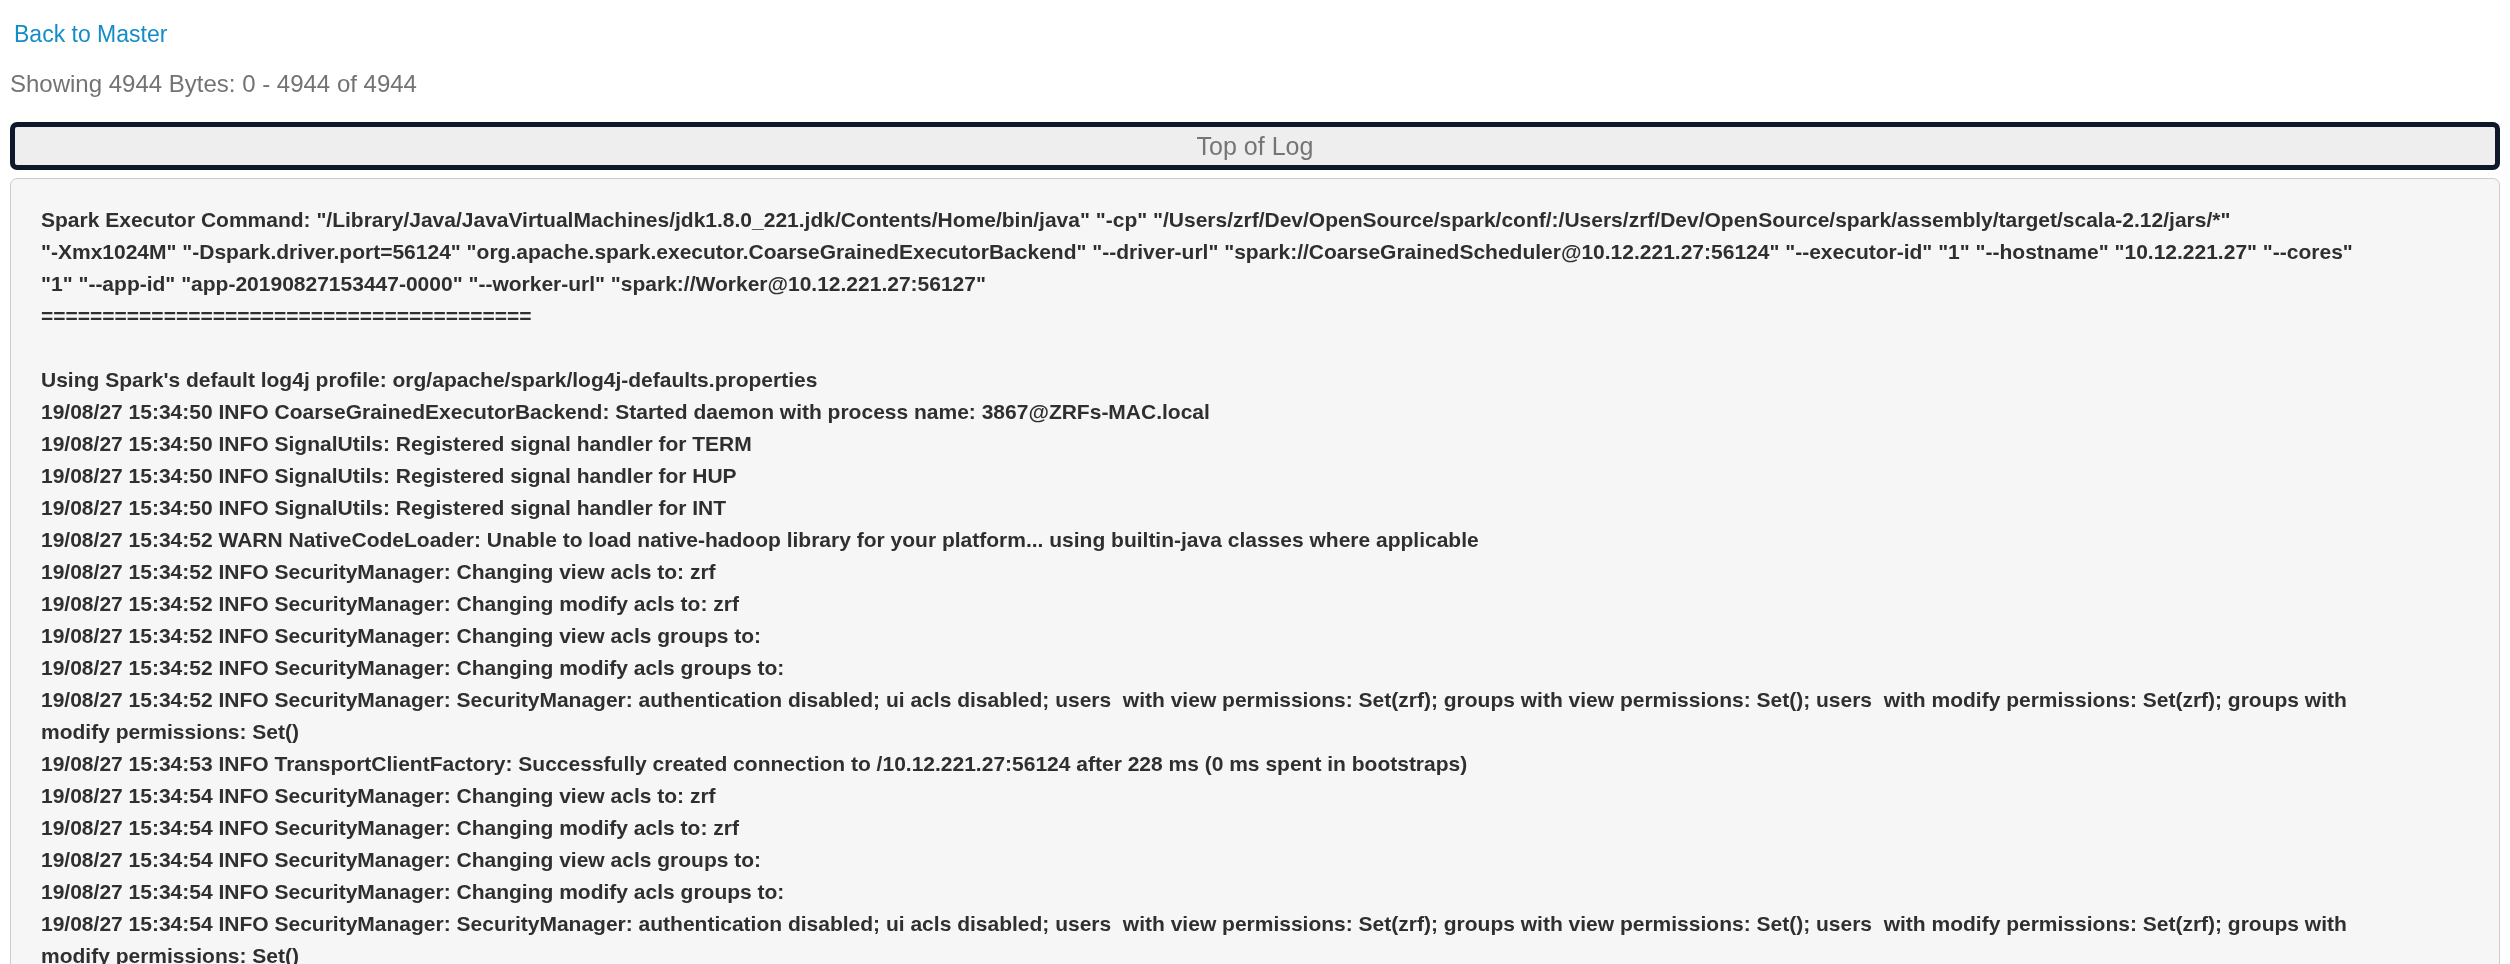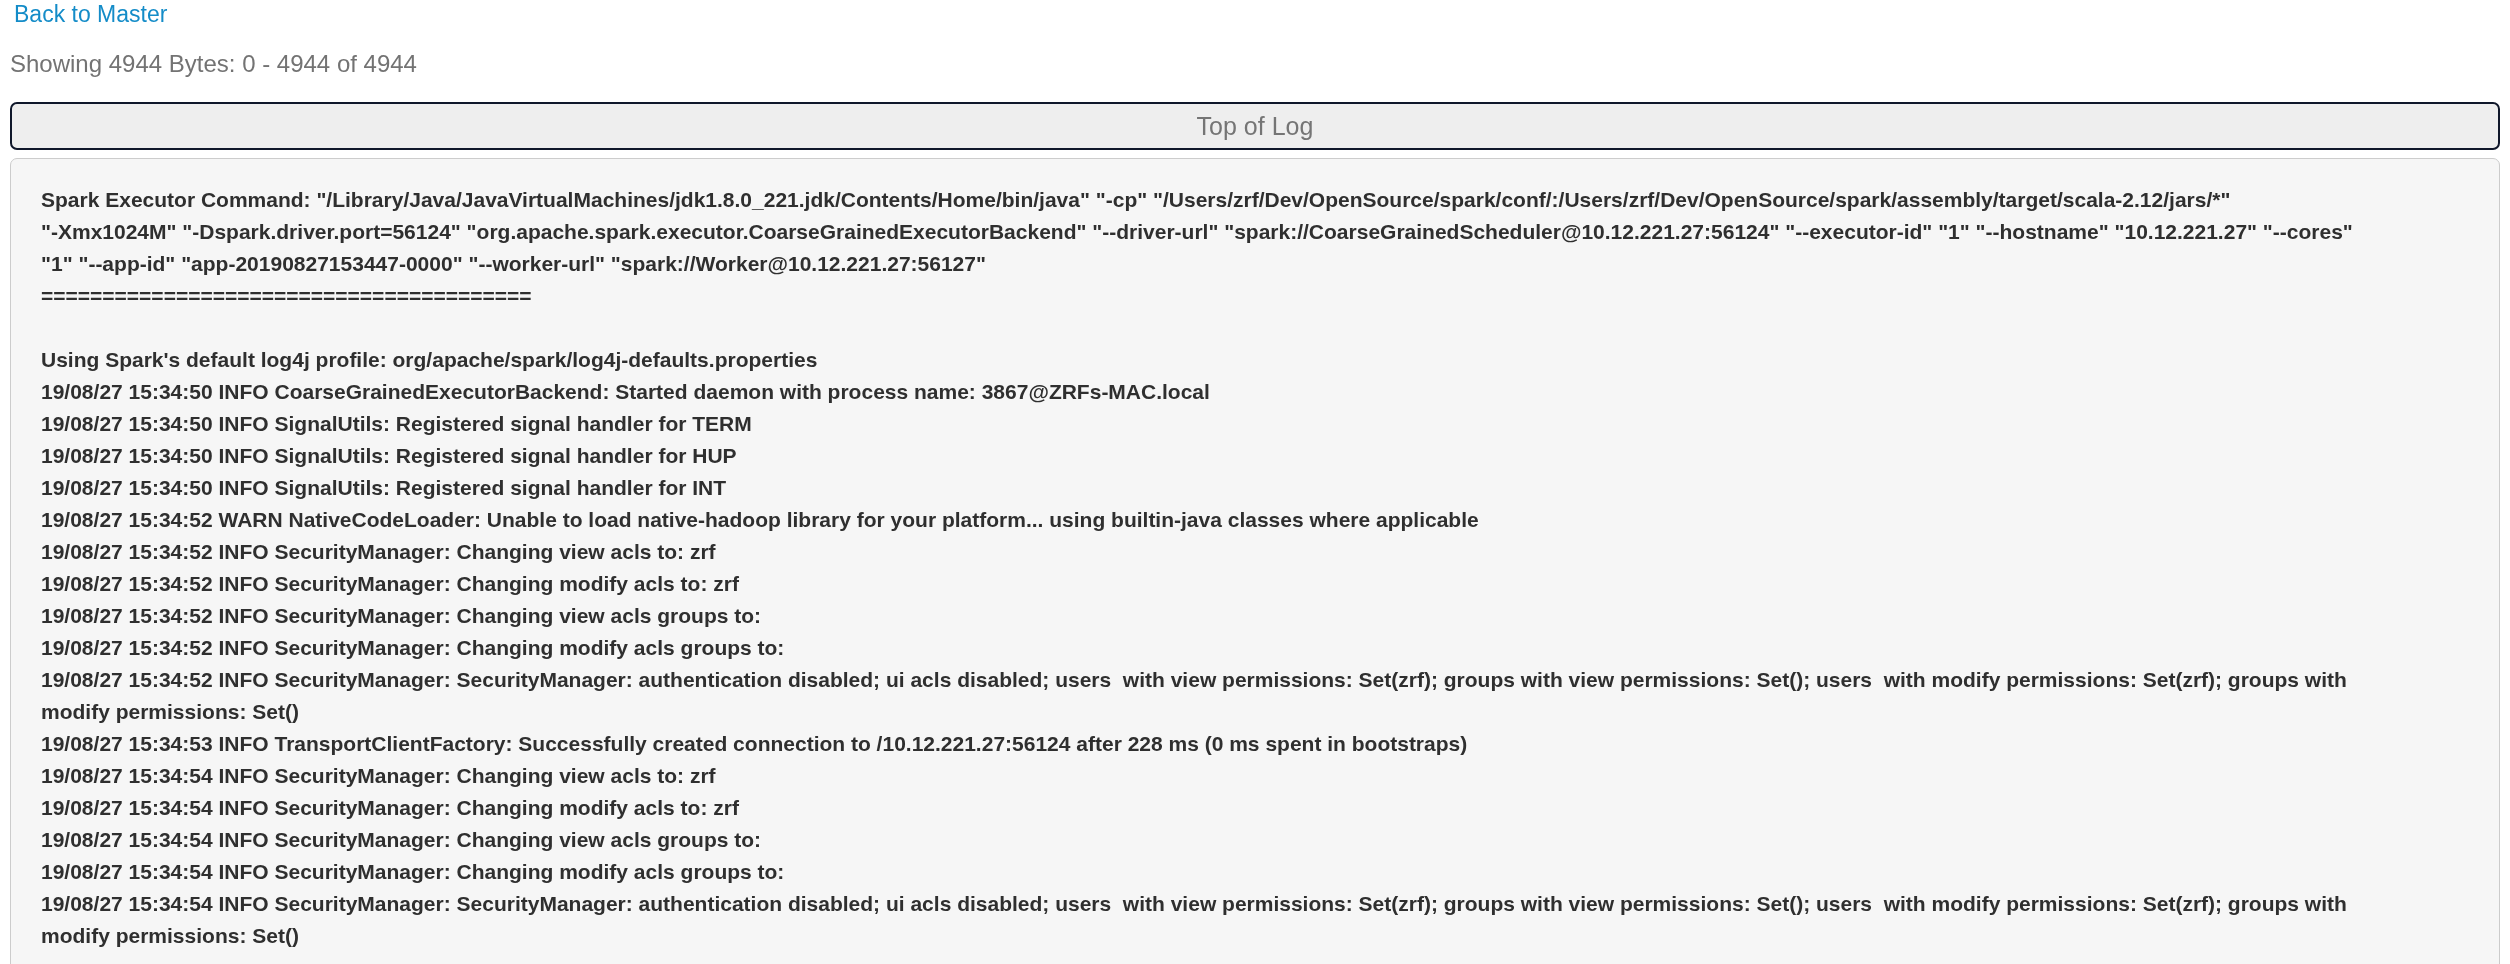--- a/index.html
+++ b/index.html
@@ -10,42 +10,42 @@
     height: 964px;
     overflow: hidden;
     background: #ffffff;
     font-family: "Liberation Sans", "DejaVu Sans", sans-serif;
     color: #2f2f2f;
   }
   .page {
     width: 2510px;
     height: 964px;
     position: relative;
-    padding-top: 0;
+    padding-top: 20px;
   }
   .back-link {
     display: inline-block;
     margin-left: 14px;
     font-size: 23px;
     line-height: 28px;
     color: #148cc8;
     text-decoration: none;
     cursor: pointer;
   }
   .byte-range {
     margin: 22px 10px 0 10px;
     font-size: 24px;
     line-height: 28px;
     color: #737373;
   }
   .log-title-bar {
     margin: 24px 10px 0 10px;
     height: 48px;
     background: #eeeeee;
-    border: 2px solid #0f172a;
+    border: 5px solid #0f172a;
     border-radius: 7px;
     display: flex;
     align-items: center;
     justify-content: center;
   }
   .log-title-bar span {
     font-size: 25px;
     color: #757575;
   }
   .log-box {

